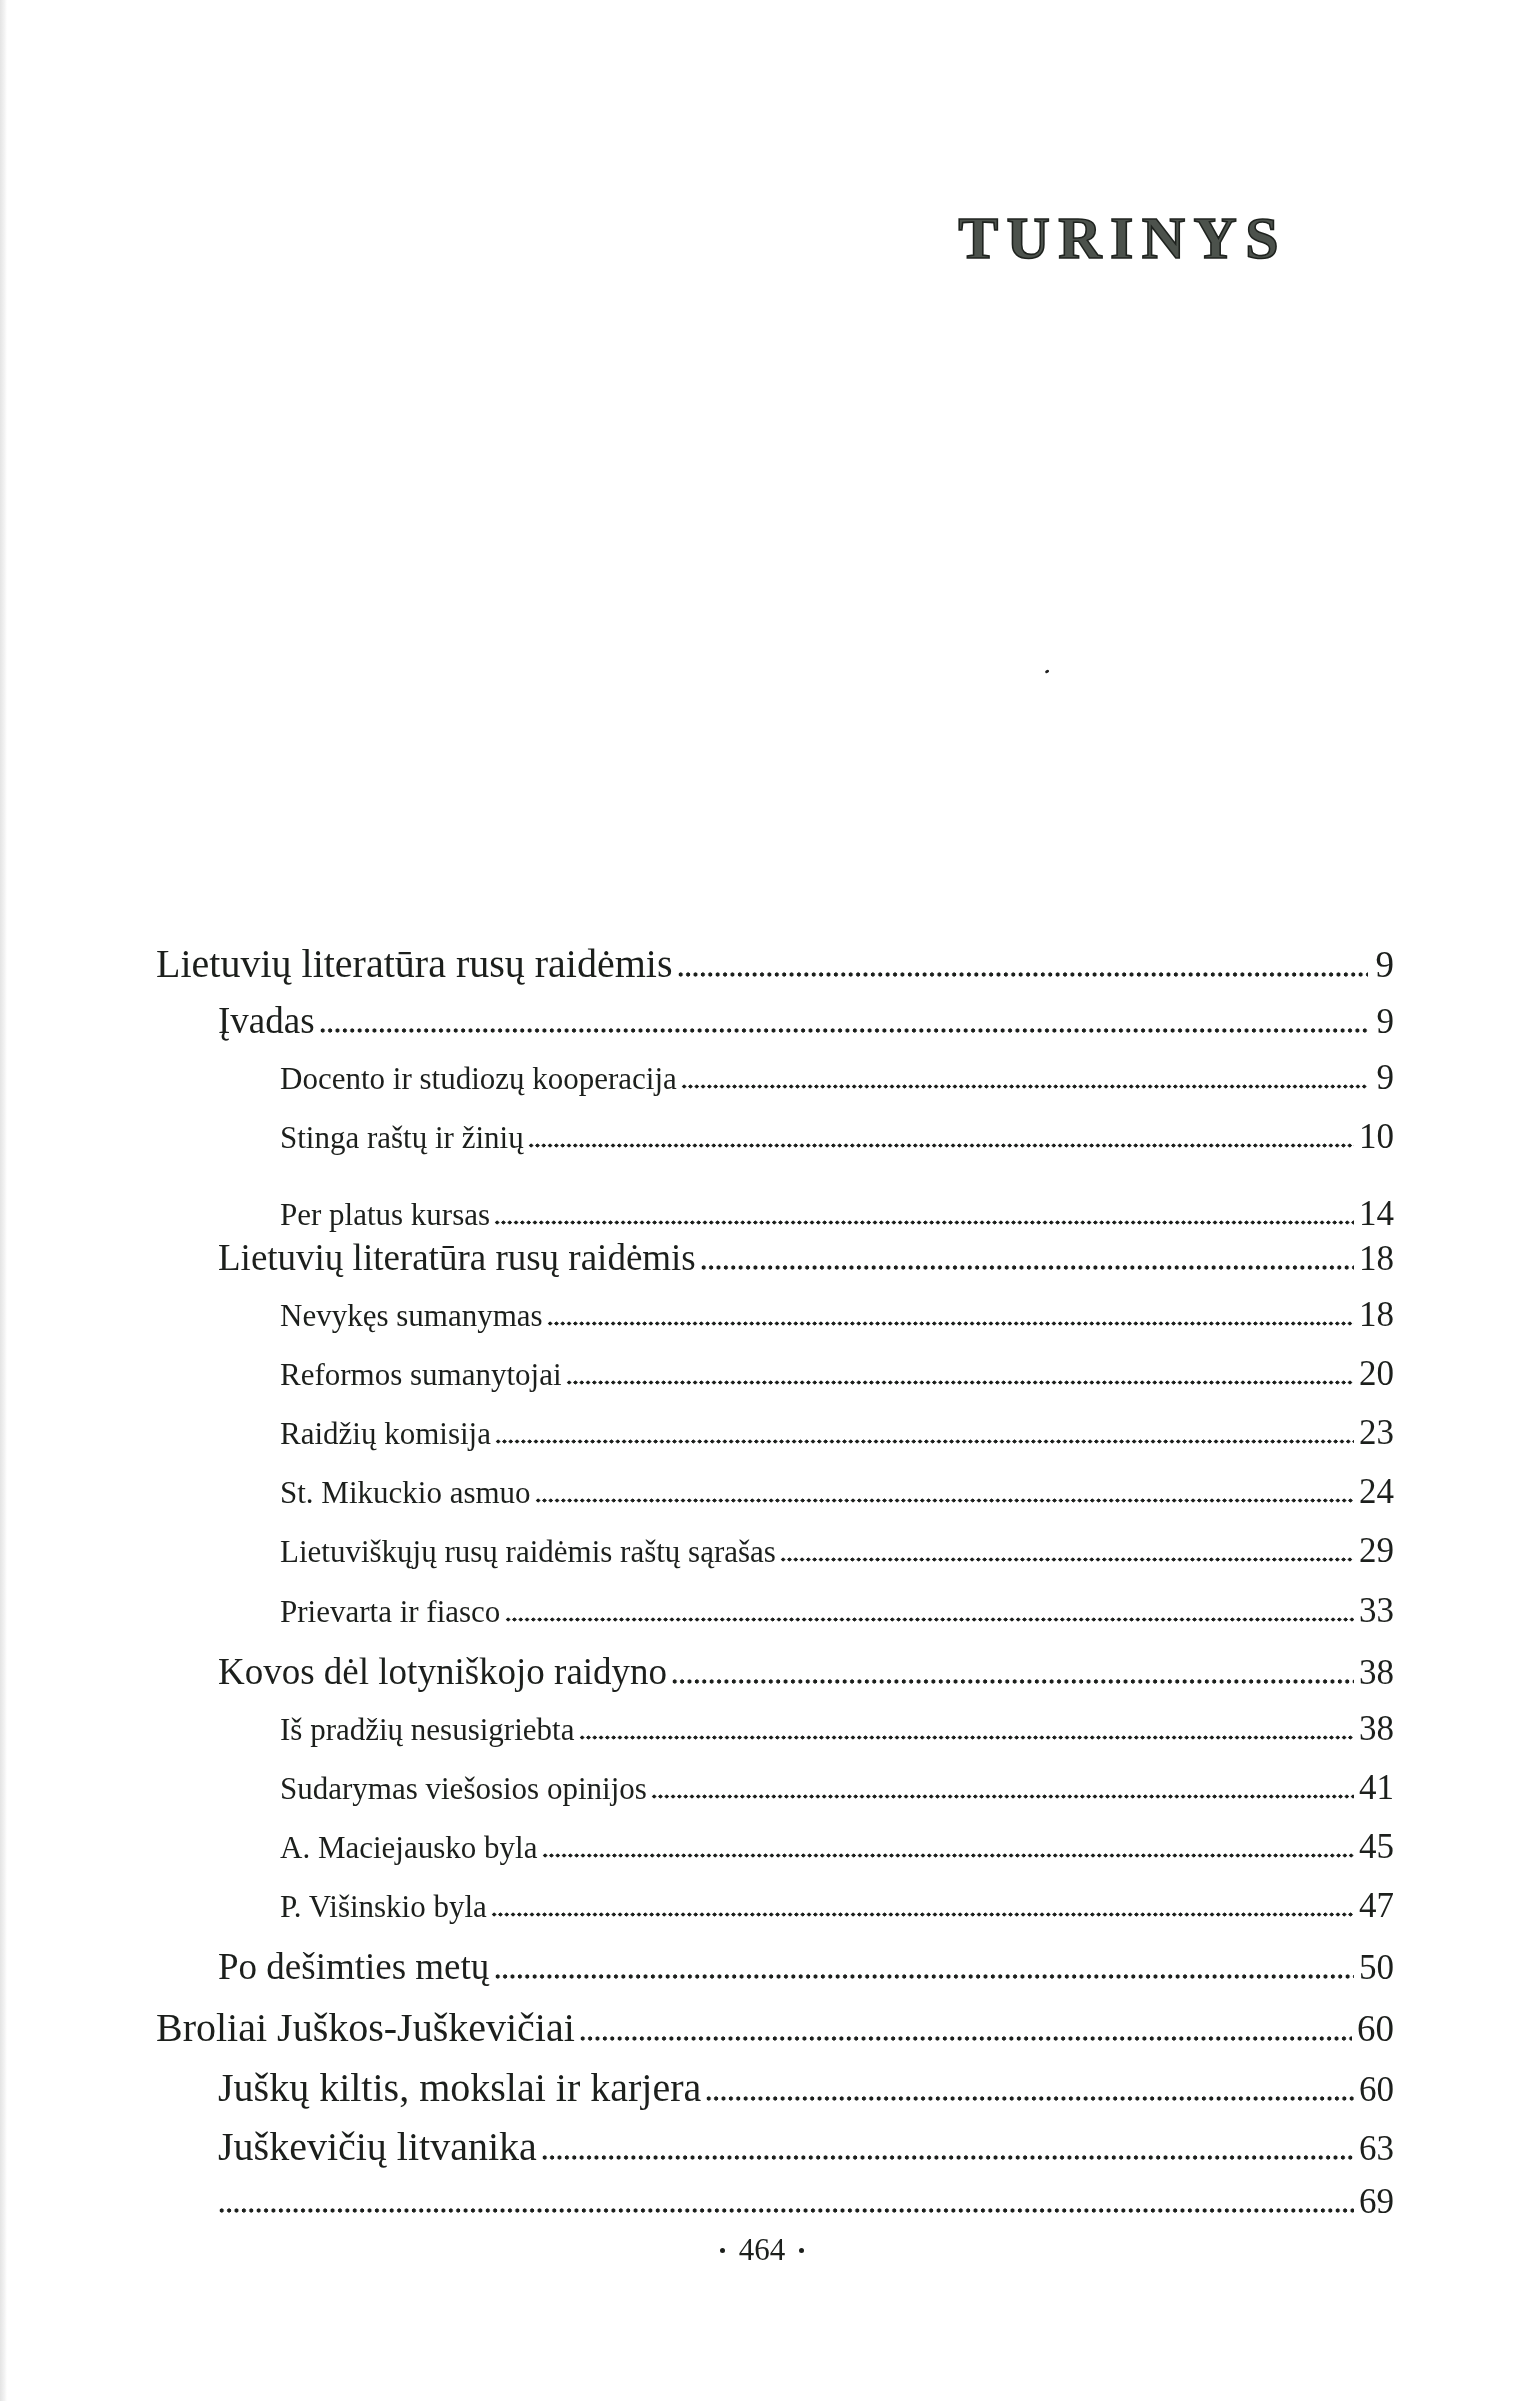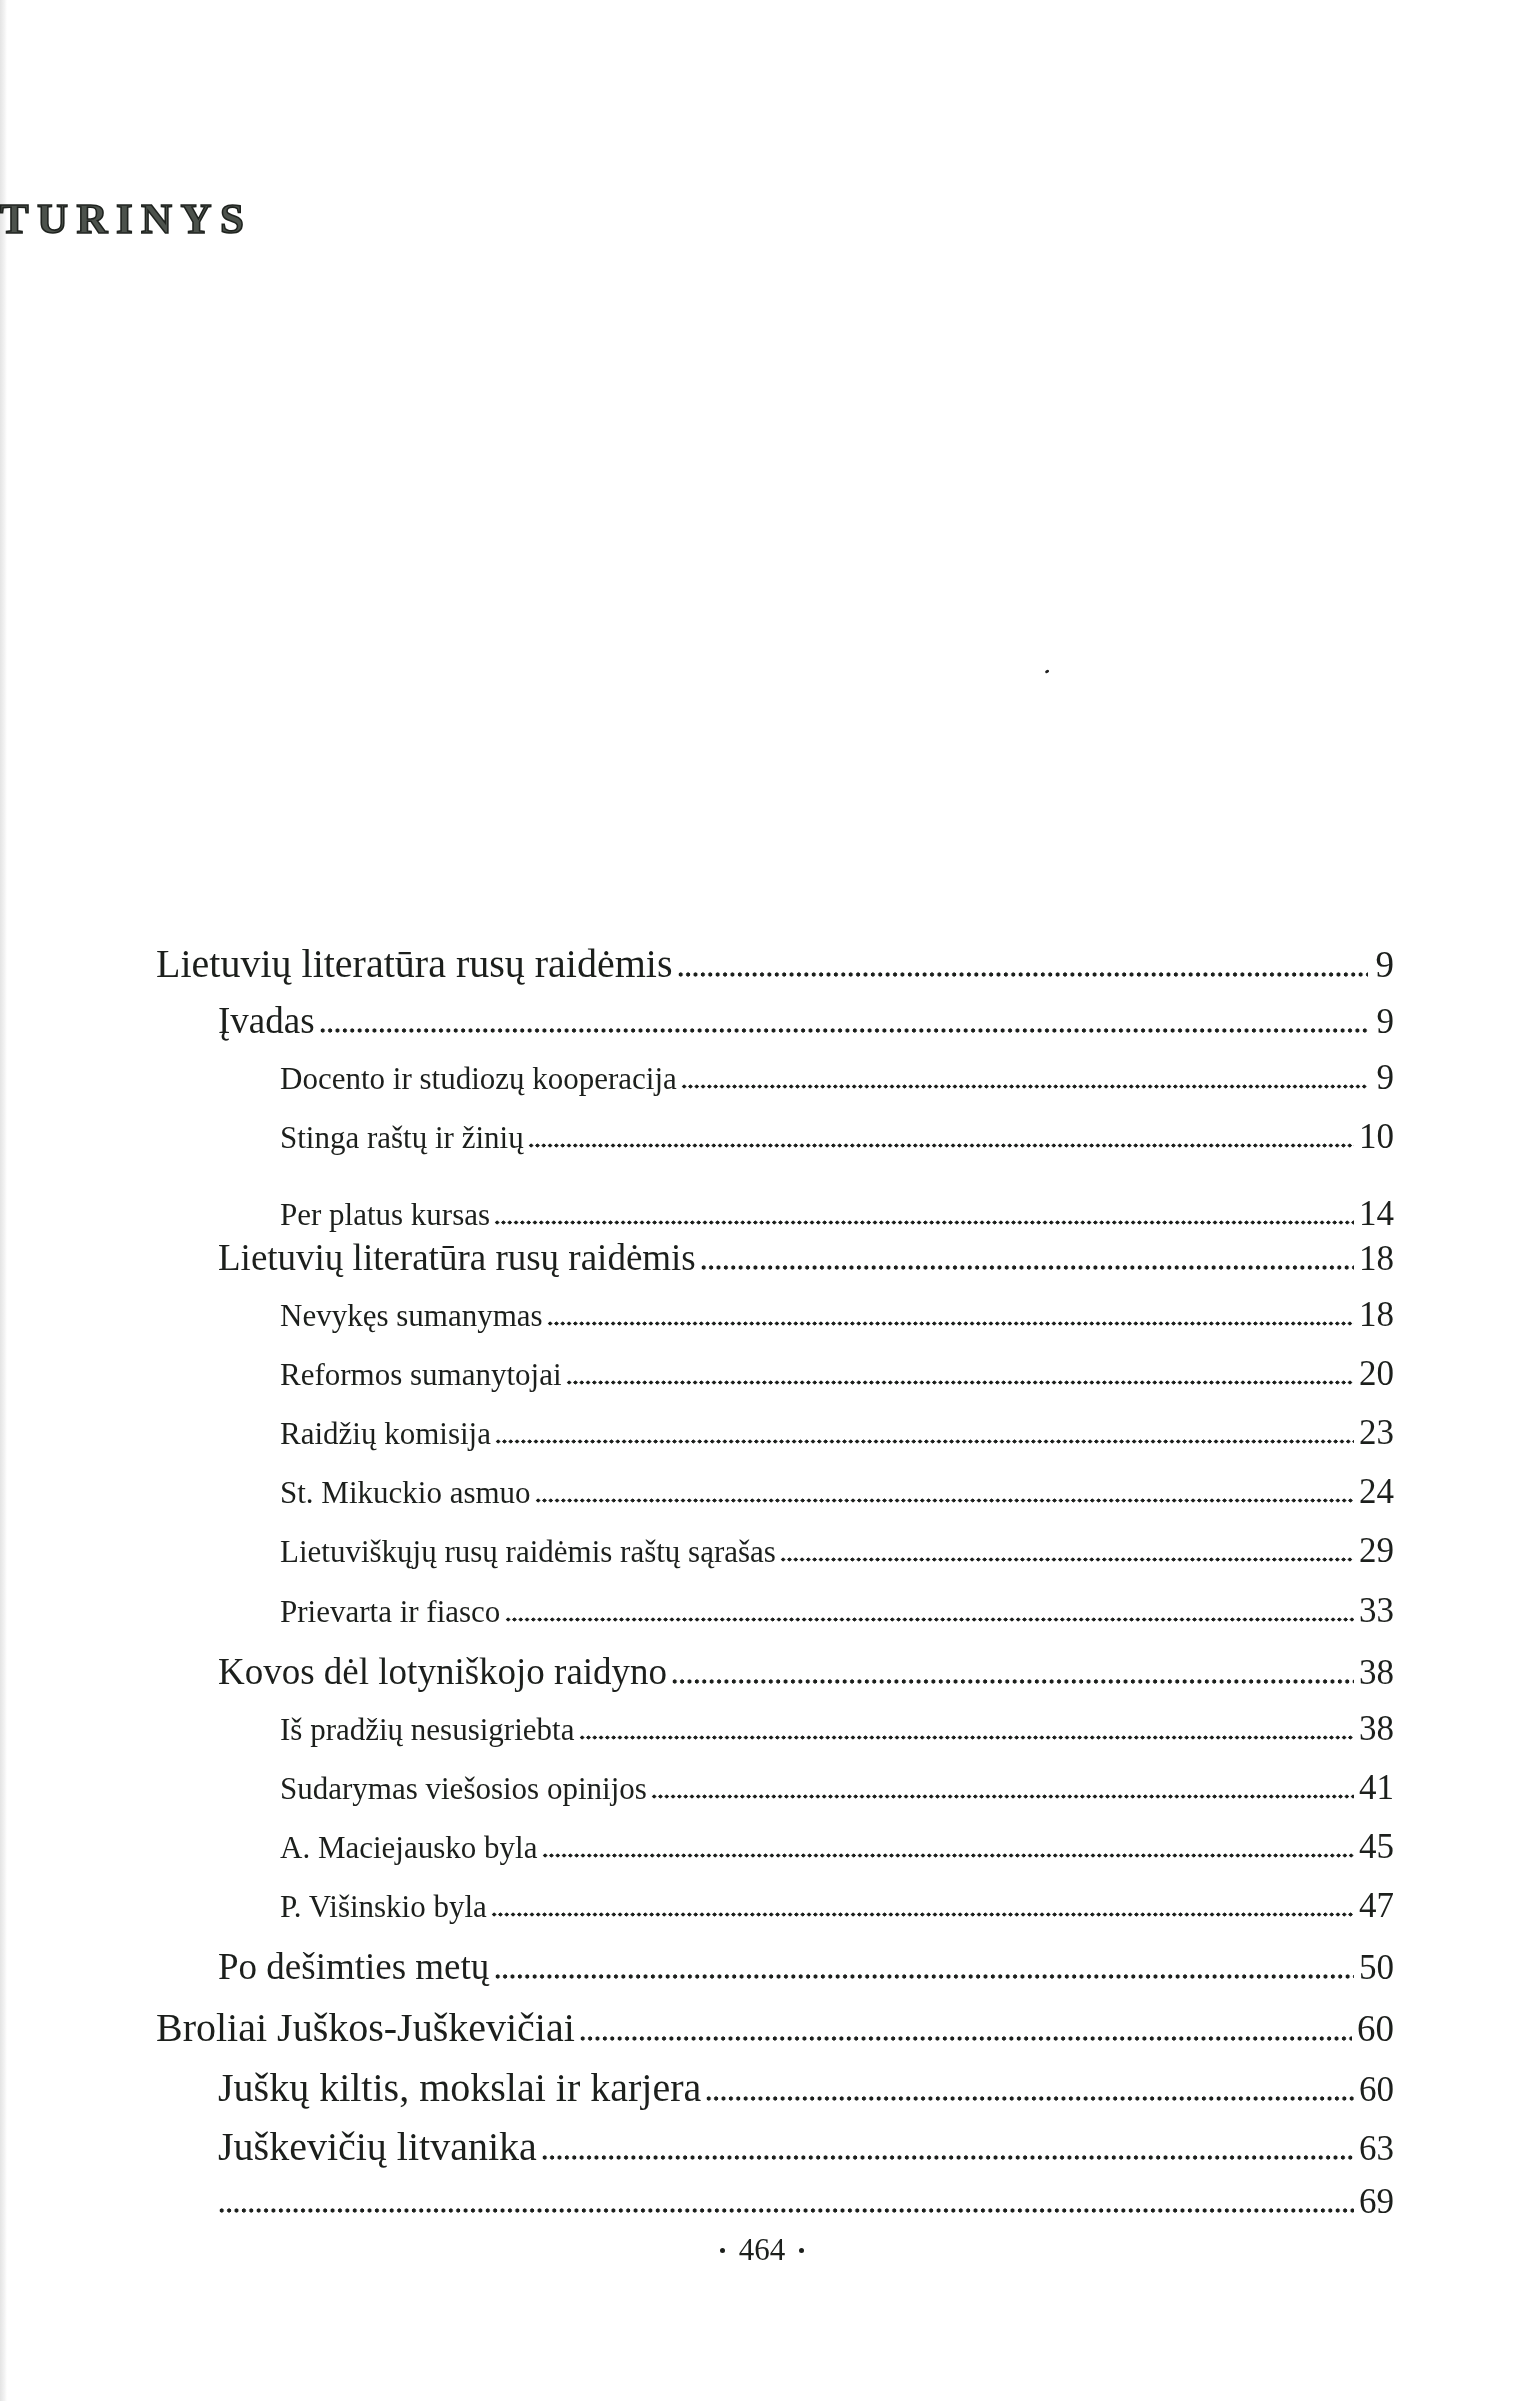--- a/index.html
+++ b/index.html
@@ -21,23 +21,23 @@
     top: 0;
     width: 7.4px;
     height: 2401px;
     background: linear-gradient(to right, #e4e4e4 0%, #f2f2f2 60%, #ffffff 100%);
   }
   .title {
     position: absolute;
     left: 0;
     width: 1287px;
     top: 168px;
-    text-align: left;
+    text-align: right;
     font-family: "Liberation Serif", "DejaVu Serif", serif;
-    font-size: 43px;
+    font-size: 60px;
     letter-spacing: 8.4px;
     color: #4c524c;
     -webkit-text-stroke: 1.6px #1e221e;
     line-height: 1;
   }
   .stray-mark {
     position: absolute;
     left: 1045px;
     top: 670px;
     width: 4.2px;

